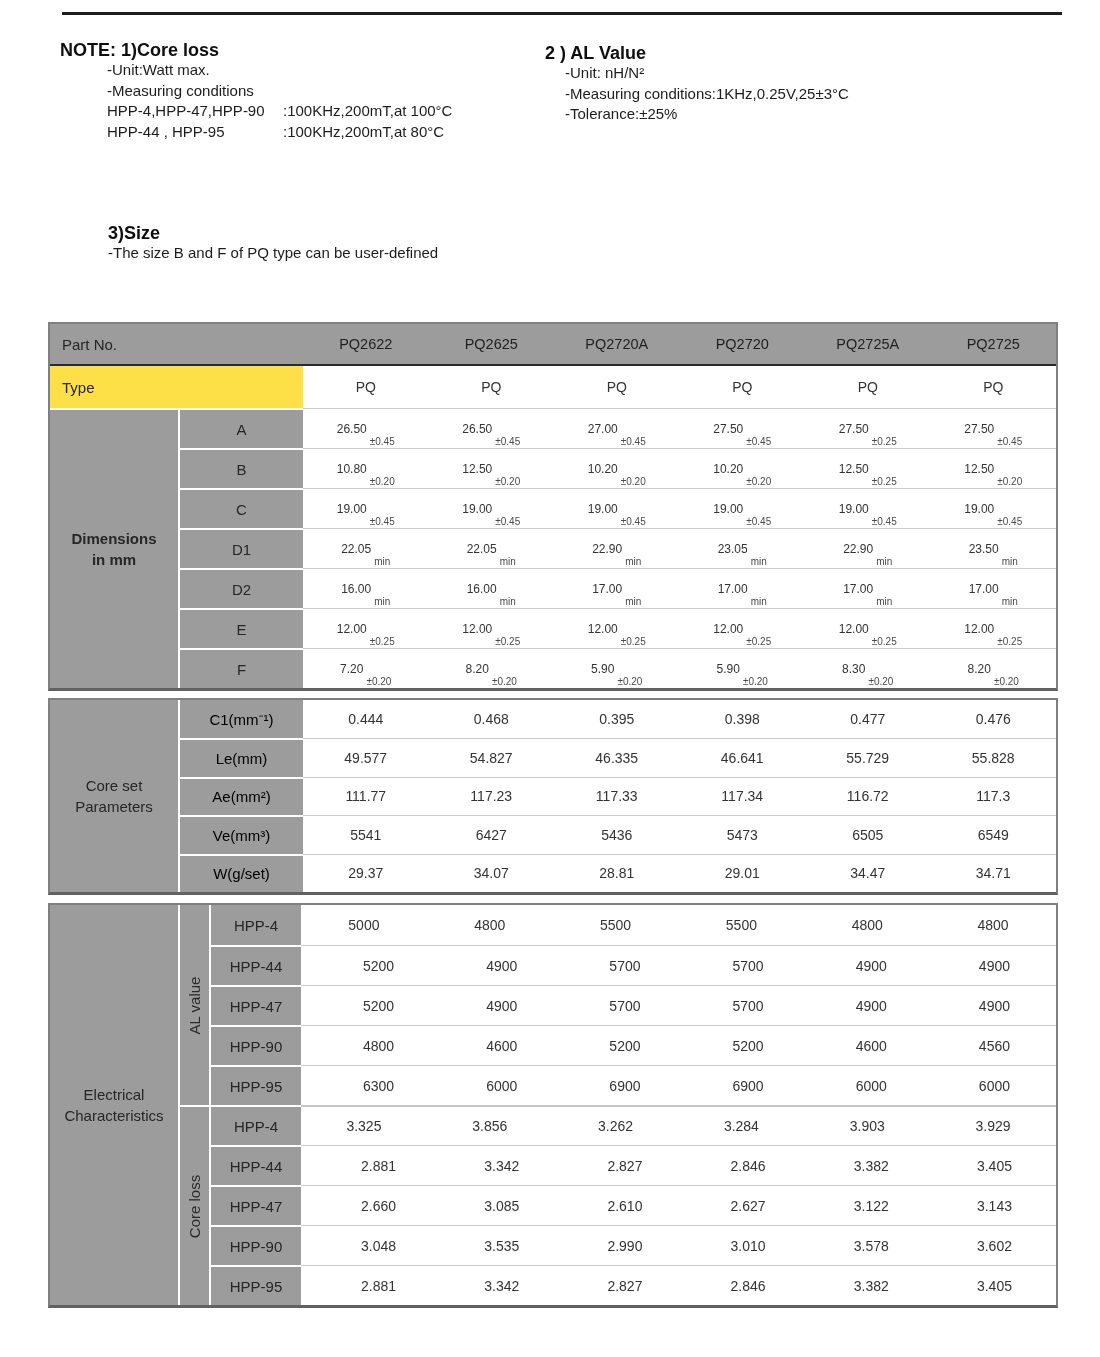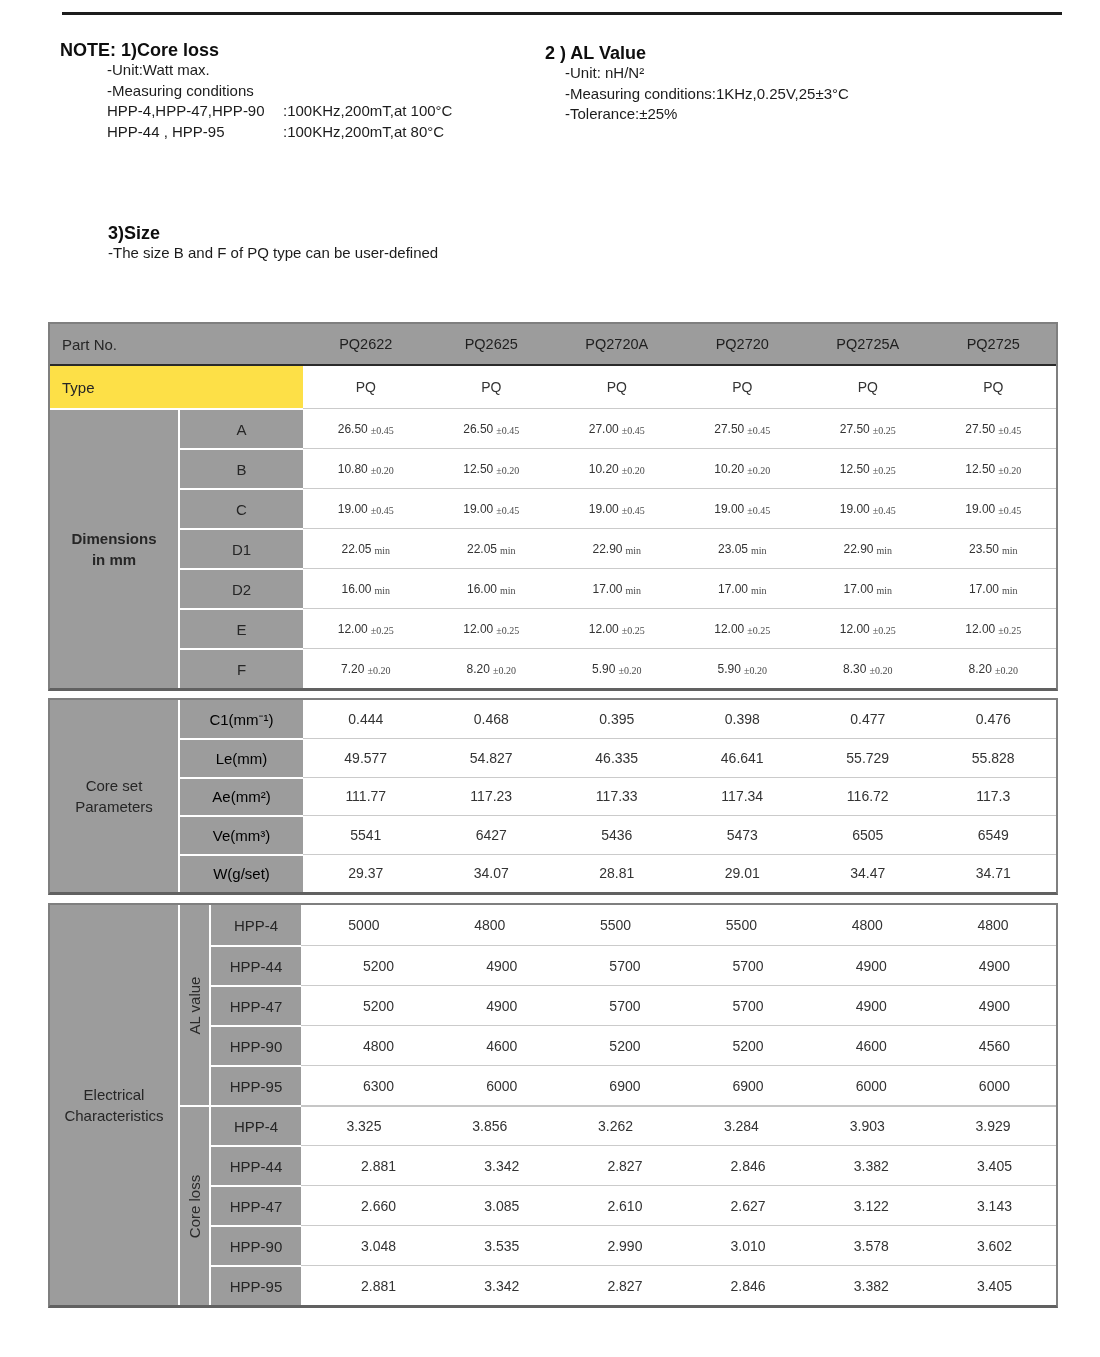--- a/index.html
+++ b/index.html
@@ -83,21 +83,21 @@
     width:90px;flex:0 0 90px;background:#9c9c9c;display:flex;align-items:center;
     justify-content:center;font-size:15px;color:#262626;
   }
   .ecrow:not(:first-child) .hpplab{border-top:2px solid #ffffff;}
   .ecrow:not(:first-child) .vals{border-top:1px solid #cbcbcb;padding-left:16px;}
   .closs .rotcell{border-top:2px solid #ffffff;}
   .closs .ecrow:first-child .hpplab{border-top:2px solid #ffffff;}
   .closs .ecrow:first-child .vals{border-top:2px solid #c6c6c6;}
 
   .num{font-size:12px;color:#333;}
-  .sfx{font-size:10px;color:#4a4a4a;margin-left:3px;position:relative;top:2px;font-family:Liberation Serif, serif;}
+  .sfx{font-size:10px;color:#4a4a4a;margin-left:3px;position:relative;top:13px;}
 </style>
 </head>
 <body>
 
 <div class="toprule"></div>
 
 <div class="note" id="note1">
   <div class="note-title">NOTE: 1)Core loss</div>
   <div class="note-line indent">-Unit:Watt max.</div>
   <div class="note-line indent">-Measuring conditions</div>

